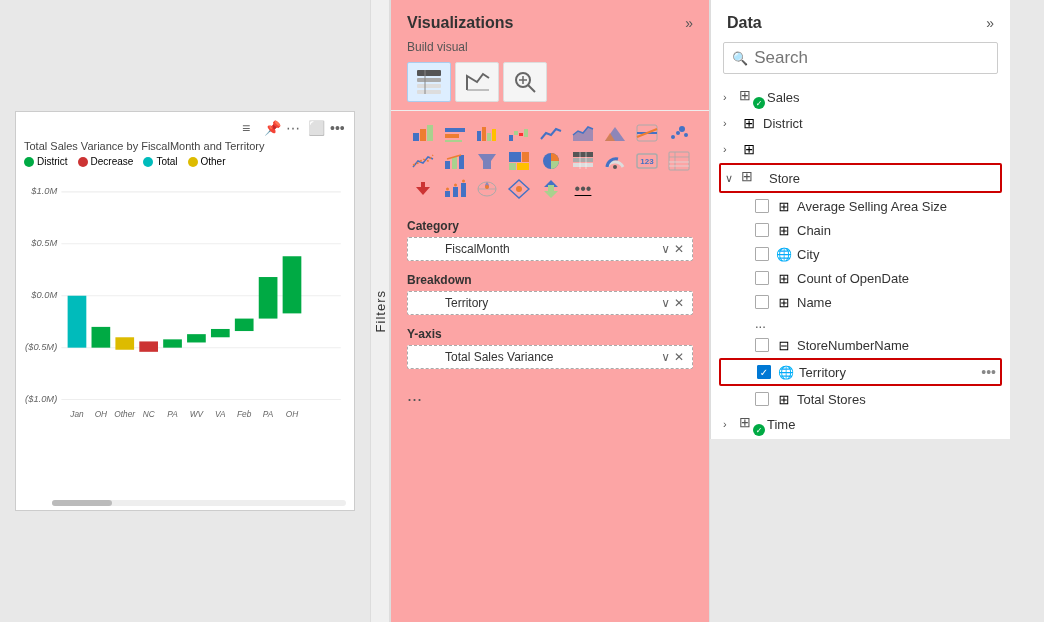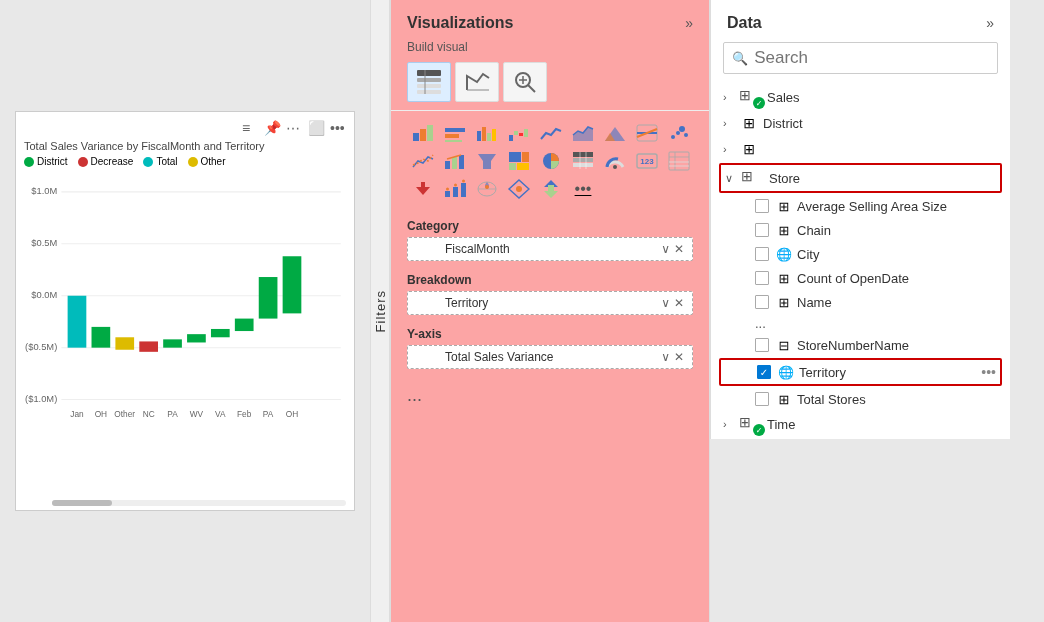--- a/index.html
+++ b/index.html
@@ -63,20 +63,21 @@
     }
     .legend-dot {
       width: 10px;
       height: 10px;
       border-radius: 50%;
     }
     .chart-body {
       width: 100%;
       height: 260px;
       position: relative;
+      font-style: italic;
     }
     .chart-svg {
       width: 100%;
       height: 100%;
     }
 
     
     .filters-tab {
       width: 20px;
       background: #f0f0f0;

